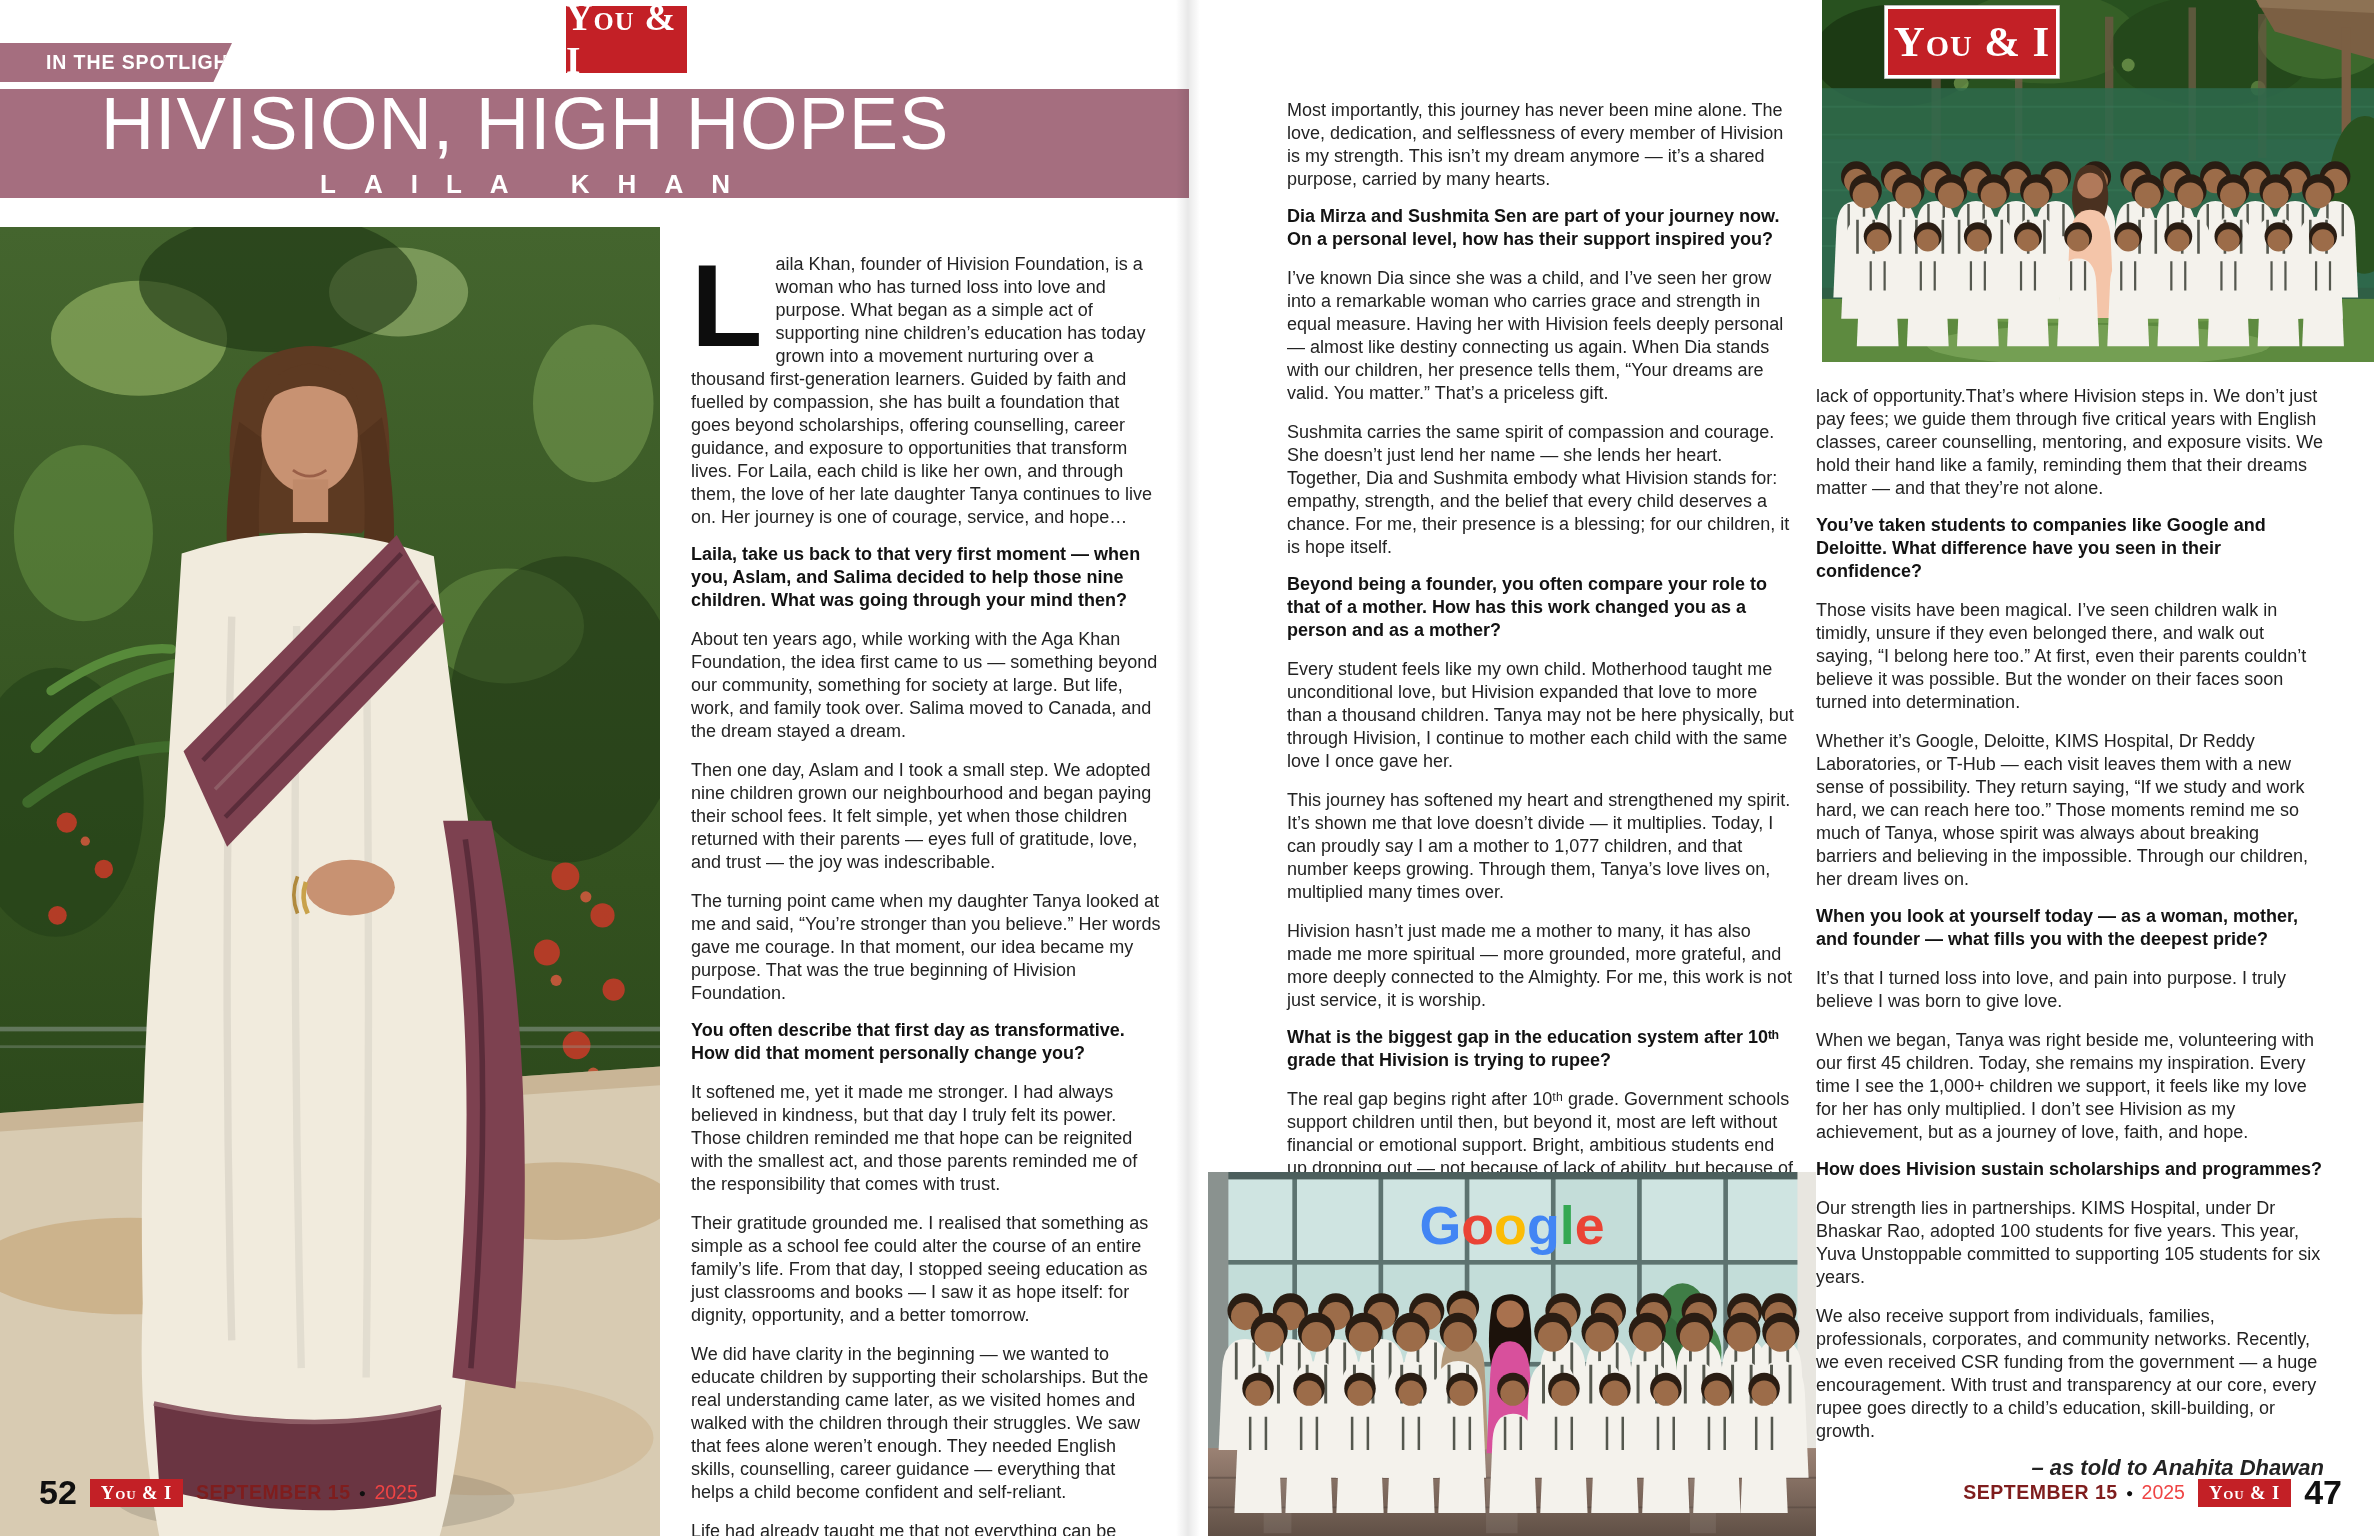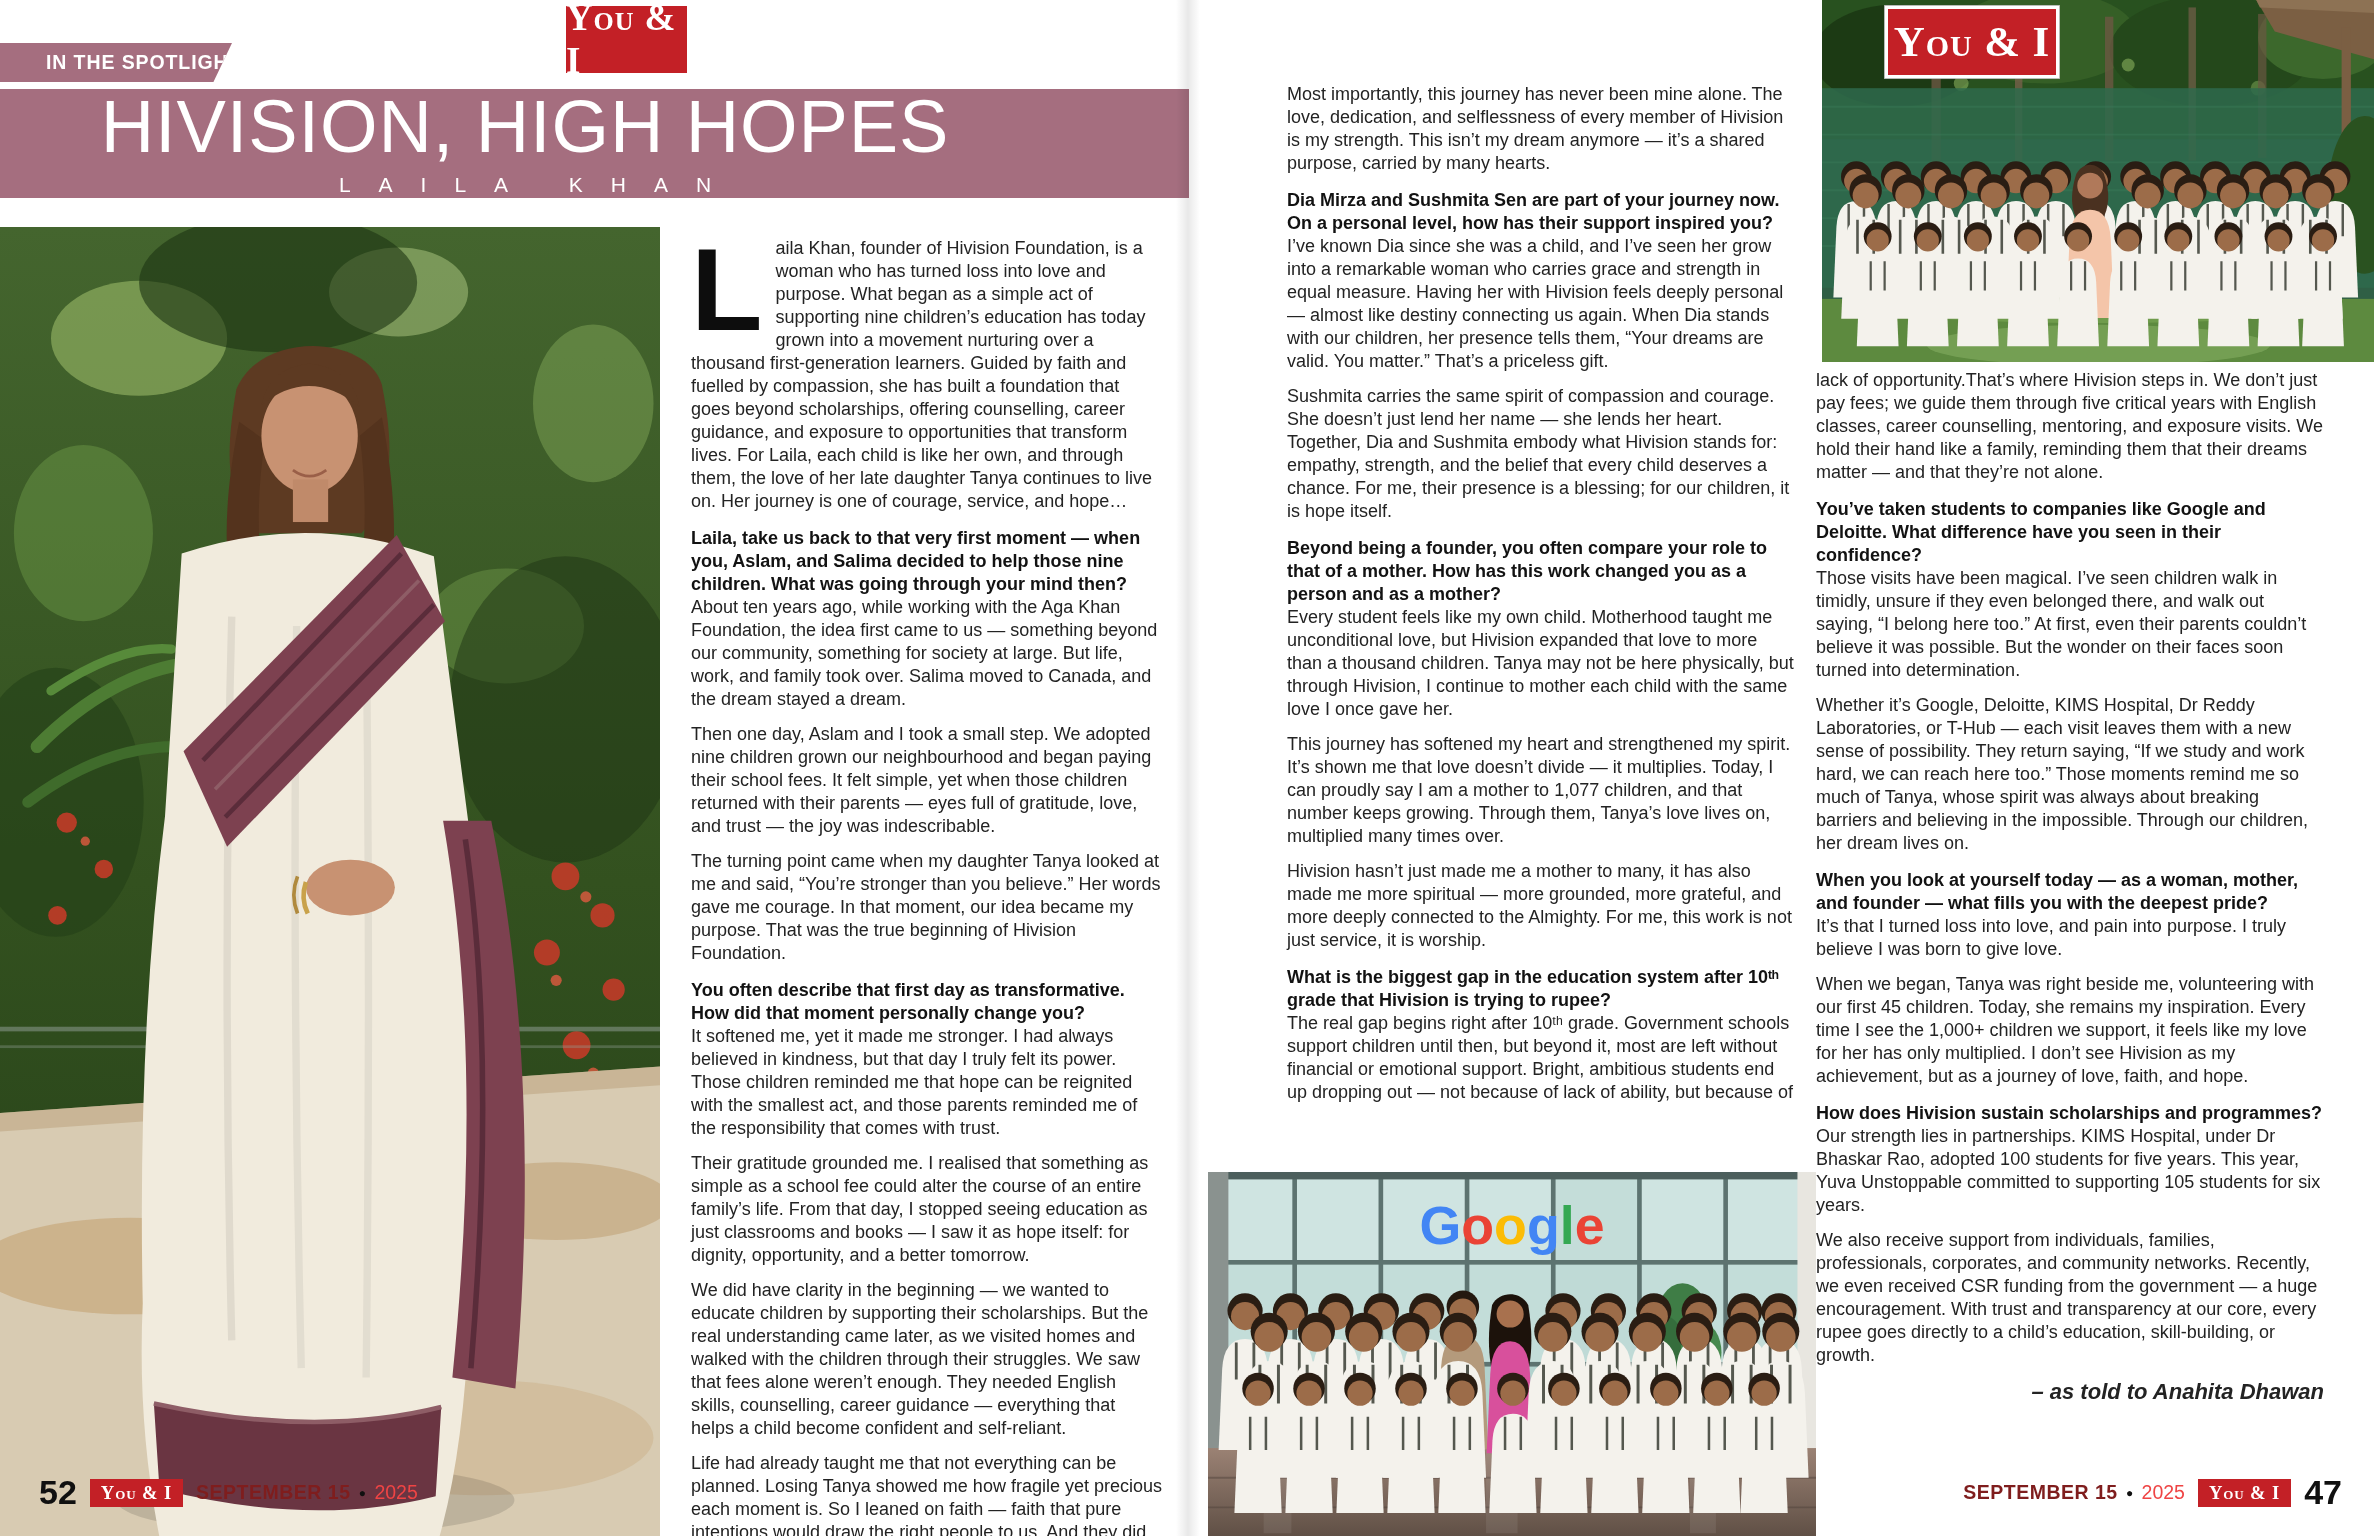--- a/index.html
+++ b/index.html
@@ -9,42 +9,42 @@
   
   .spotlight{position:absolute;left:0;top:43px;width:232px;height:39px;background:#a56e7f;
              clip-path:polygon(0 0,100% 0,92% 100%,0 100%);display:flex;align-items:center;
              padding-left:46px;box-sizing:border-box}
   .spotlight span{color:#fff;font-weight:bold;font-size:19.5px;letter-spacing:0.9px;white-space:nowrap}
 
   .band{position:absolute;left:0;top:89px;width:1189px;height:109px;background:#a56e7f;color:#fff;
         display:flex;flex-direction:column;justify-content:center;align-items:center;
         padding-right:139px;box-sizing:border-box}
   .band-title{font-size:74px;line-height:1;letter-spacing:0.9px;white-space:nowrap;font-weight:400}
-  .band-author{margin-top:8.3px;font-size:21px;font-weight:normal;letter-spacing:28px;padding-left:28px;white-space:nowrap}
+  .band-author{margin-top:8.3px;font-size:26px;font-weight:bold;letter-spacing:28px;padding-left:28px;white-space:nowrap}
 
   .logo{background:#c32026;color:#fff;display:flex;align-items:center;justify-content:center;
         font-family:"Liberation Serif",serif;font-weight:bold}
   .logo .lg{font-variant:small-caps;letter-spacing:0.9px}
   .logo-top-left{position:absolute;left:566px;top:5.6px;width:121px;height:67px;font-size:37px}
   .logo-top-right{position:absolute;left:1885px;top:5.6px;width:174px;height:72px;font-size:43px;
                   border:3.7px solid #fff;box-sizing:border-box;box-shadow:0 0 0 0.9px #c9c9c9}
   .logo-footer{height:28px;padding:0 11px;font-size:18.6px}
 
   
   .photo{position:absolute;display:block}
   .photo-laila{left:0;top:227px;width:660px;height:1310px}
   .photo-group{left:1822px;top:0;width:553px;height:362px}
   .photo-google{left:1208px;top:1172px;width:608px;height:365px}
 
   
   .col{position:absolute;font-size:18px;line-height:23px;text-align:left}
   .col1{left:691px;top:237px;width:471px}
   .col2{left:1287px;top:83px;width:508px}
   .col3{left:1816px;top:369px;width:508px}
-  .col p{margin:0 0 12px}
+  .col p{margin:16px 0 12px}
   .col p.q{font-weight:bold;margin:14px 0 0;color:#121212}
   .col p.byline{text-align:right;font-style:italic;font-size:22px;margin-top:13px;font-weight:bold}
   .dropcap{float:left;font-size:117px;line-height:.8;font-weight:700;margin:5.6px 13px 1.9px 0;color:#0d0d0d}
 
   .gutter{position:absolute;left:1176px;top:0;width:24px;height:100%;
           background:linear-gradient(90deg,rgba(0,0,0,0) 0%,rgba(0,0,0,.09) 50%,rgba(0,0,0,0) 100%)}
 
   
   .footer{position:absolute;display:flex;align-items:center;gap:13px}
   .footer-left{left:39px;top:1473px}

